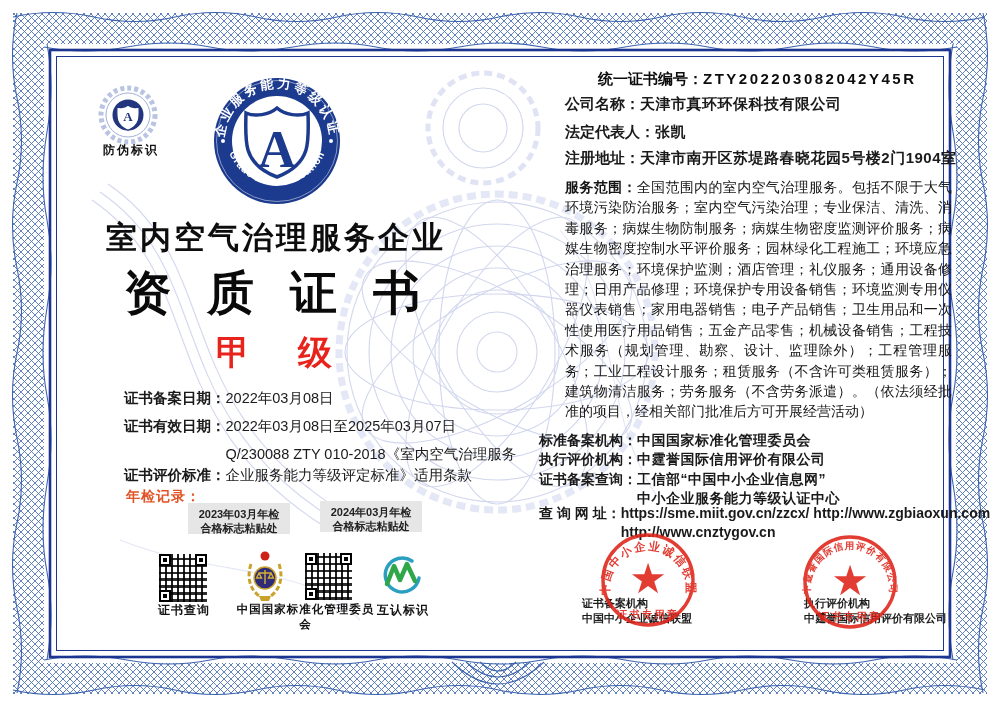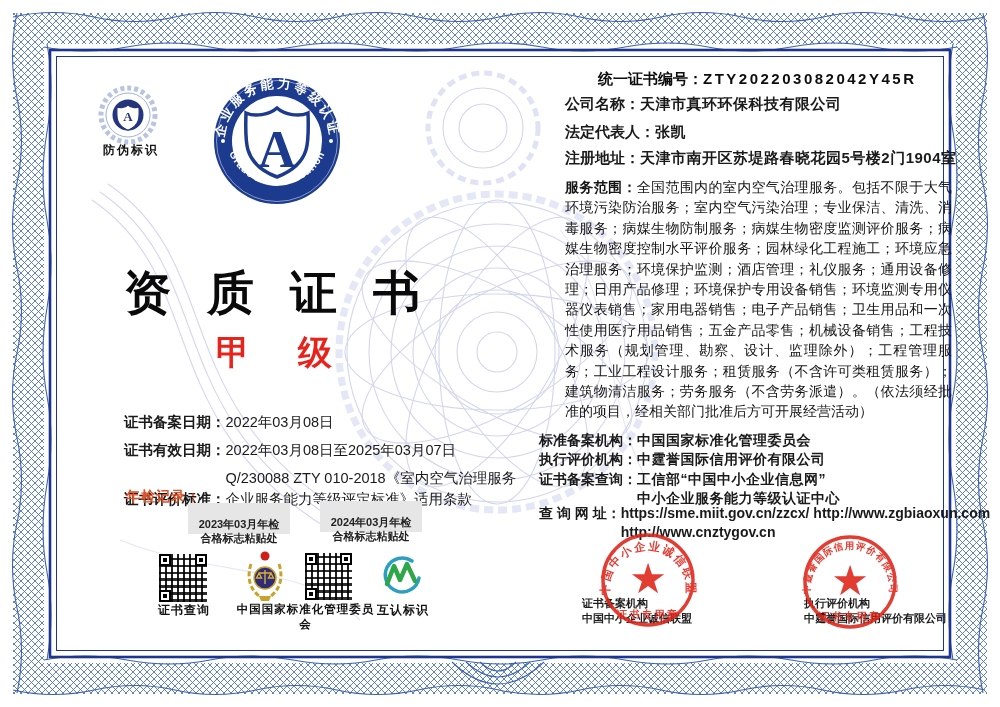--- a/index.html
+++ b/index.html
@@ -9,24 +9,24 @@
   svg{display:block;}
   .deco{position:absolute;left:0;top:0;}
 
   
   .antifake-label{left:97px;top:142px;width:62px;text-align:right;font-size:12px;font-weight:bold;letter-spacing:2px;color:#111;}
   .subtitle{left:106px;top:217px;font-size:31px;font-weight:bold;letter-spacing:3px;color:#0d0d0d;white-space:nowrap;}
   .main-title{left:124px;top:262px;font-size:47px;font-weight:bold;letter-spacing:36px;color:#0a0a0a;white-space:nowrap;}
   .grade{left:216px;top:330px;font-size:34px;font-weight:bold;letter-spacing:48px;color:#e8231c;white-space:nowrap;}
   .m-row{left:124px;display:flex;font-size:14.5px;line-height:21px;align-items:flex-end;}
   .m-row .lbl{font-weight:bold;white-space:nowrap;}
-  .m-row .val{max-width:300px;margin-top:24px;}
+  .m-row .val{max-width:300px;}
   .annual-label{left:126px;top:488px;font-size:14px;font-weight:bold;color:#e05327;letter-spacing:1px;}
   .annual-box{width:102px;height:31px;background:#e6e6e6;text-align:center;font-size:11px;line-height:14px;
-              font-weight:bold;color:#222;white-space:pre-line;padding-top:14px;box-sizing:border-box;}
+              font-weight:bold;color:#222;white-space:pre-line;padding-top:4px;box-sizing:border-box;}
   .qr{background-color:#fff;background-image:
         repeating-linear-gradient(90deg,rgba(0,0,0,.88) 0 2.5px,transparent 2.5px 6px),
         repeating-linear-gradient(0deg,rgba(0,0,0,.82) 0 2.5px,transparent 2.5px 7px);}
   .qr .f{position:absolute;width:12px;height:12px;border:2.5px solid #000;background:#fff;box-sizing:border-box;}
   .qr .f::after{content:"";position:absolute;inset:2px;background:#000;}
   .f.tl{left:0;top:0}.f.tr{right:0;top:0}.f.bl{left:0;bottom:0}
   .mark-label{top:602px;font-size:12px;font-weight:bold;color:#111;text-align:center;letter-spacing:1px;}
 
   
   .serial{left:598px;top:70px;font-size:15px;font-weight:bold;white-space:nowrap;color:#0d0d0d;}
@@ -109,20 +109,21 @@
     </text>
     <text font-size="10" font-weight="bold" fill="#ffffff" letter-spacing="1">
       <textPath href="#bb" startOffset="50%" text-anchor="middle">Grade Authentication</textPath>
     </text>
     <circle cx="12" cy="66" r="2" fill="#fff"></circle>
       <circle cx="120" cy="66" r="2" fill="#fff"></circle>
     <path d="M66 33c8 7 22 9 31 5c0 0 1 27 -2 37c-4 13 -16 22 -29 27c-13 -5 -25 -14 -29 -27c-3 -10 -2 -37 -2 -37c9 4 23 2 31 -5z" fill="#ffffff" stroke="#1c3b8e" stroke-width="3.5"></path>
     <text x="66" y="92" text-anchor="middle" font-size="52" font-weight="bold" fill="#1c3b8e" font-family="Liberation Serif, serif">A</text>
   </svg>
 
+  <div class="abs subtitle">室内空气治理服务企业</div>
   <div class="abs main-title">资质证书</div>
   <div class="abs grade">甲级</div>
 
   <div class="abs m-row" style="top:388px">
     <span class="lbl">证书备案日期：</span>
     <span class="val">2022年03月08日</span>
   </div>
   <div class="abs m-row" style="top:416px">
     <span class="lbl">证书有效日期：</span>
     <span class="val">2022年03月08日至2025年03月07日</span>

